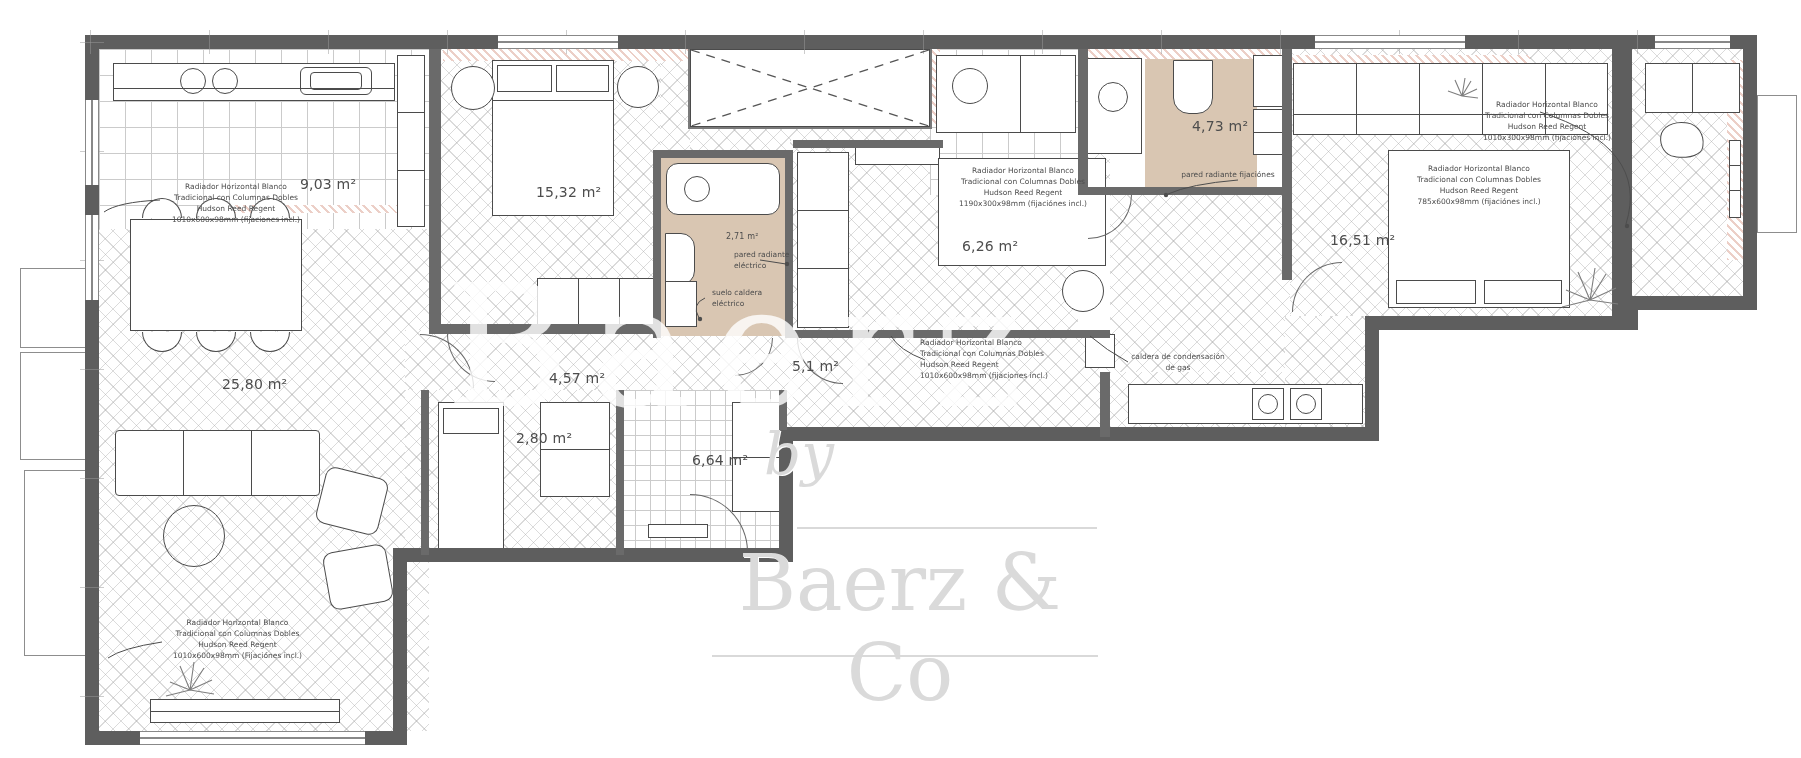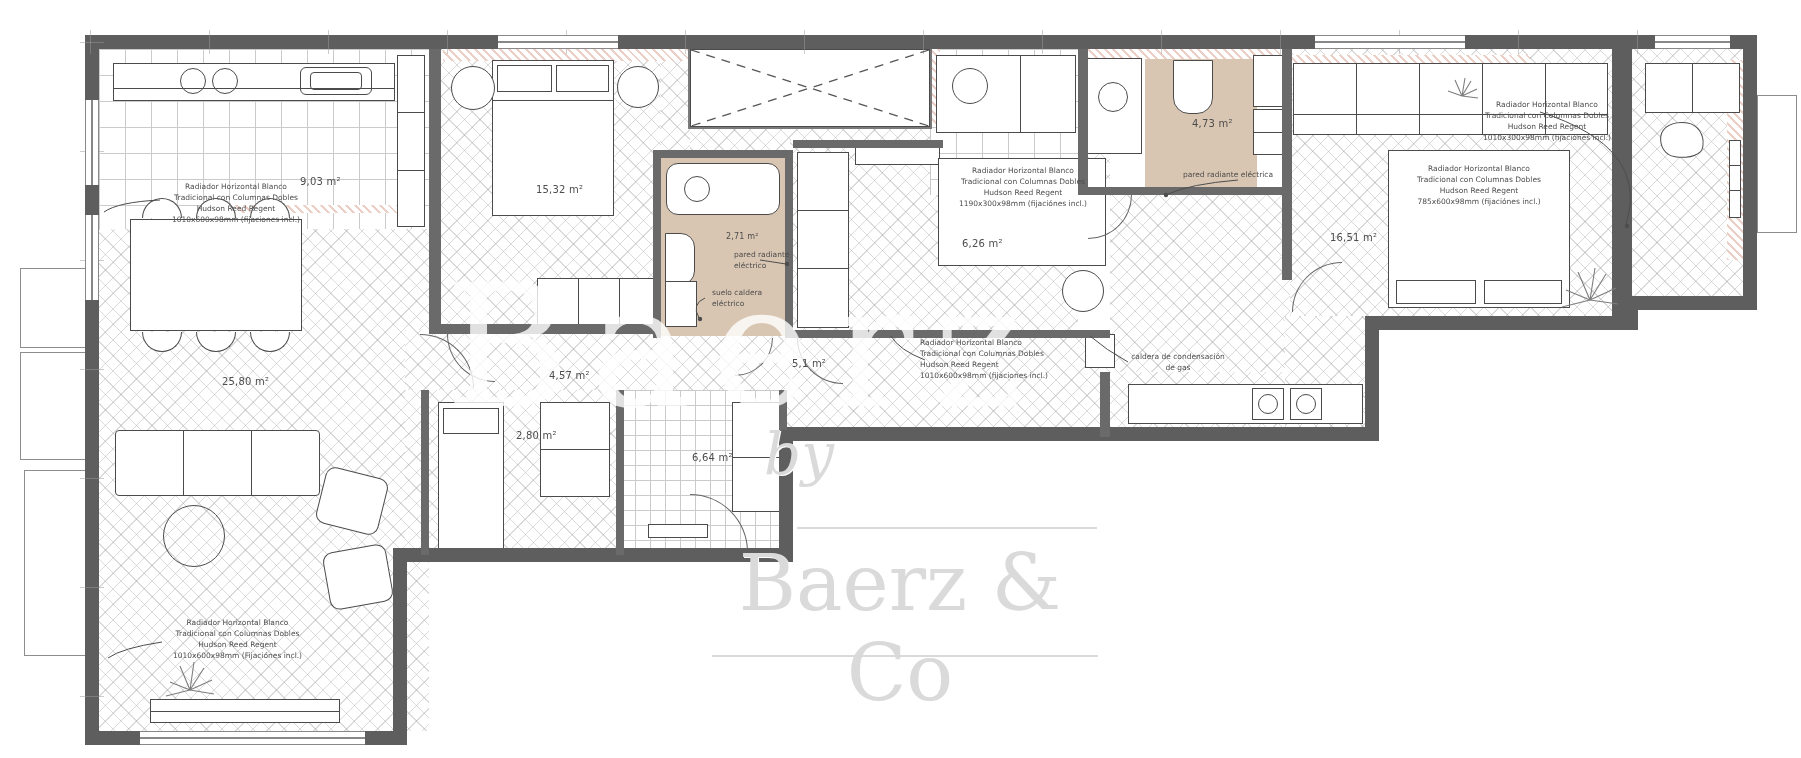--- a/index.html
+++ b/index.html
@@ -36,21 +36,21 @@
   
   .arc{position:absolute;box-sizing:border-box;z-index:2;}
   .arcA{border-left:1px solid #666;border-top:1px solid #666;border-top-left-radius:100% 100%;}
   .arcB{border-right:1px solid #666;border-top:1px solid #666;border-top-right-radius:100% 100%;}
   .arcC{border-left:1px solid #666;border-bottom:1px solid #666;border-bottom-left-radius:100% 100%;}
   .arcD{border-right:1px solid #666;border-bottom:1px solid #666;border-bottom-right-radius:100% 100%;}
   
   .lbl{position:absolute;font-size:7.5px;line-height:1.45;color:#4d4d4d;white-space:pre-line;
        text-align:center;z-index:5;}
   .lbl.left{text-align:left;}
-  .ar{position:absolute;font-size:10px;color:#4d4d4d;z-index:5;letter-spacing:.2px;}
+  .ar{position:absolute;font-size:14px;color:#4d4d4d;z-index:5;letter-spacing:.2px;}
   .ticksH{position:absolute;z-index:4;opacity:.5;
     background:repeating-linear-gradient(90deg,#9a9a9a 0 1px,transparent 1px 119px);}
   .ticksV{position:absolute;z-index:4;opacity:.5;
     background:repeating-linear-gradient(#9a9a9a 0 1px,transparent 1px 109px);}
   
   .wm{position:absolute;color:#dadada;font-family:"DejaVu Serif",serif;z-index:6;
       text-shadow:1px 1px 0 #ffffff;pointer-events:none;}
   .wm-by{font-style:italic;font-size:58px;}
   .wm-name{font-size:78px;width:420px;text-align:center;}
   .wm-tag{font-size:25px;letter-spacing:19px;width:400px;text-align:center;white-space:nowrap;}
@@ -291,21 +291,21 @@
   <div class="lbl left" style="left:712px;top:288px;width:78px;">suelo caldera
 eléctrico</div>
 
   <div class="lbl" style="left:946px;top:166px;width:154px;">Radiador Horizontal Blanco
 Tradicional con Columnas Dobles
 Hudson Reed Regent
 1190x300x98mm (fijaciónes incl.)</div>
   <div class="ar" style="left:962px;top:238px;">6,26 m²</div>
 
   <div class="ar" style="left:1192px;top:118px;">4,73 m²</div>
-  <div class="lbl" style="left:1168px;top:170px;width:120px;">pared radiante eléctrica</div>
+  <div class="lbl" style="left:1168px;top:170px;width:120px;">pared radiante fijaciónes</div>
 
   <div class="lbl left" style="left:920px;top:338px;width:155px;">Radiador Horizontal Blanco
 Tradicional con Columnas Dobles
 Hudson Reed Regent
 1010x600x98mm (fijaciones incl.)</div>
   <div class="lbl" style="left:1118px;top:352px;width:120px;">caldera de condensación
 de gas</div>
 
   <div class="ar" style="left:222px;top:376px;">25,80 m²</div>
   <div class="ar" style="left:549px;top:370px;">4,57 m²</div>

